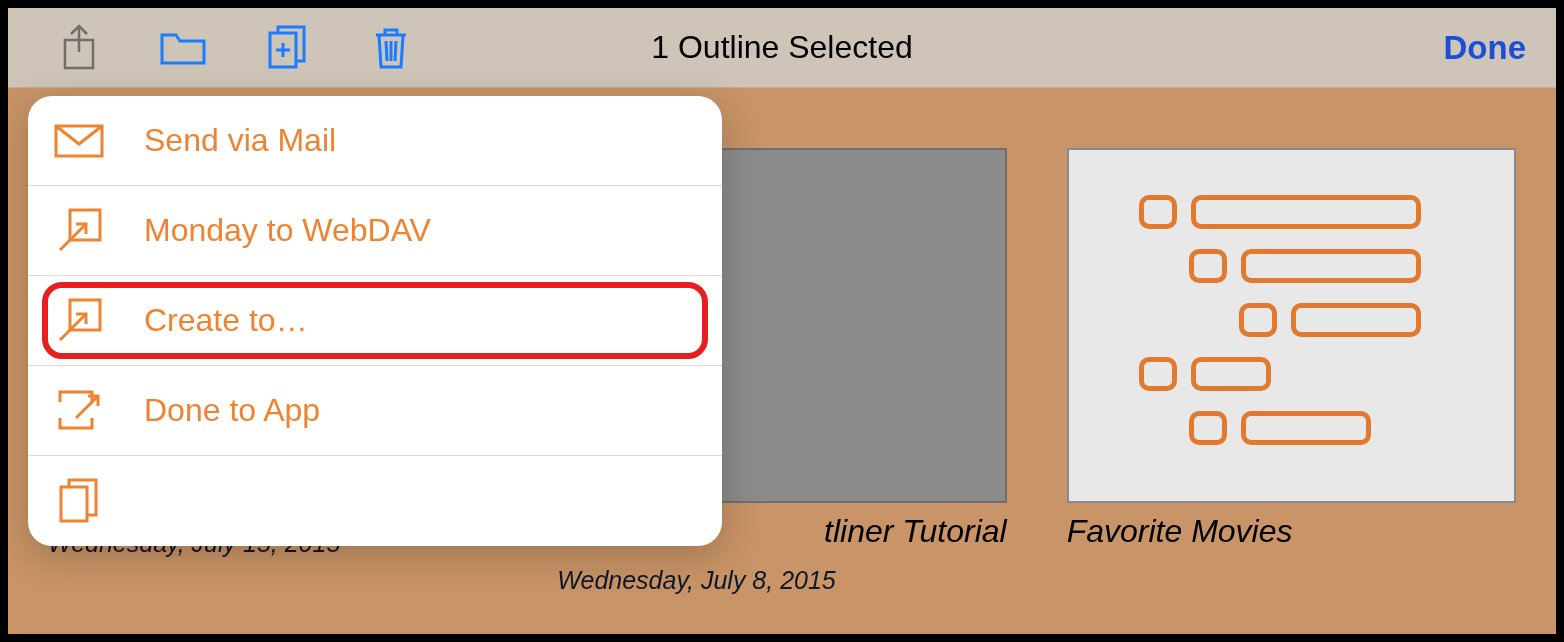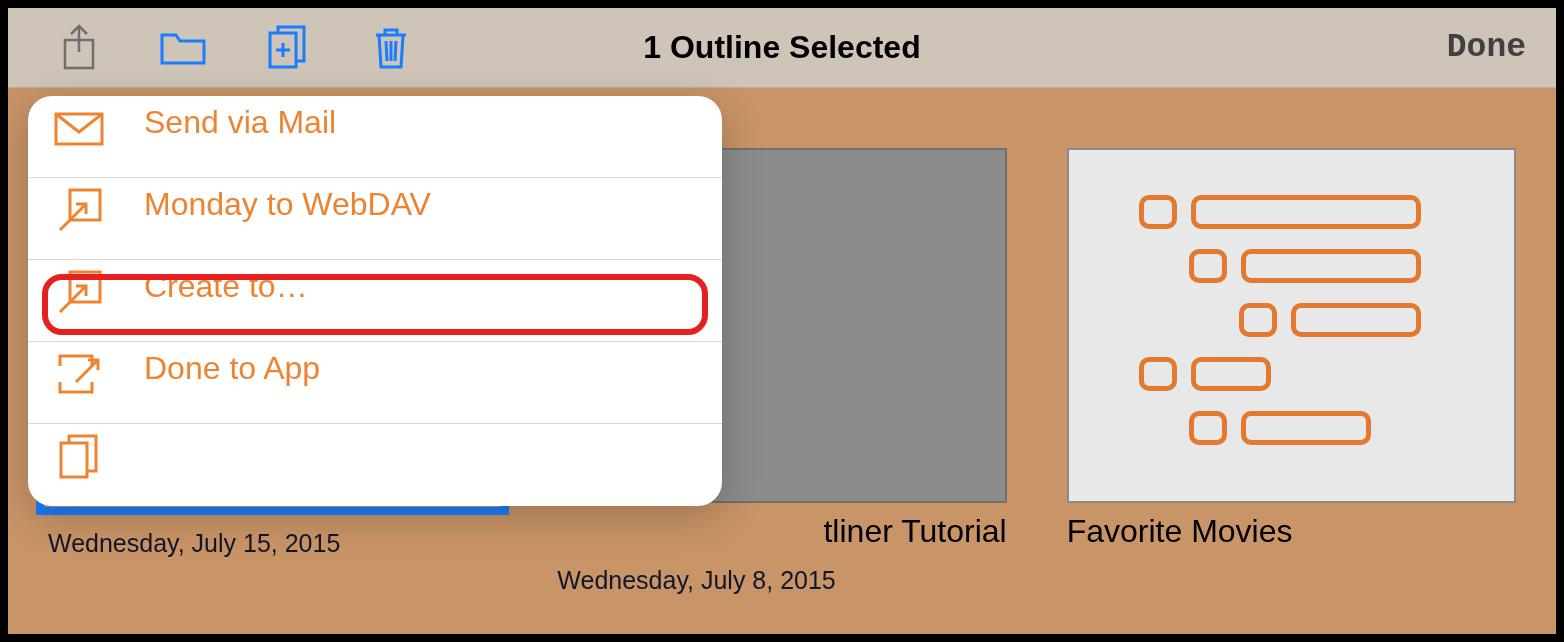--- a/index.html
+++ b/index.html
@@ -34,32 +34,31 @@
   .toolbar-icon {
     width: 46px; height: 46px;
     display: flex; align-items: center; justify-content: center;
   }
   .toolbar-icon svg { display: block; }
   .toolbar-title {
     position: absolute;
     left: 0; right: 0;
     text-align: center;
     font-size: 32px;
-    font-weight: 700;
+    font-weight: 400;
     color: #000;
     pointer-events: none;
   }
   .toolbar-done {
     position: absolute;
     right: 30px;
     font-size: 33px;
     font-weight: 600;
-    color: #404040;
+    color: #1d4ed8;
     cursor: pointer;
-    font-family: Liberation Mono, monospace;
   }
   .content {
     position: absolute;
     top: 80px; left: 0; right: 0; bottom: 0;
     padding: 60px 40px 30px 40px;
     display: flex;
     gap: 60px;
   }
   .doc {
     width: 450px;
@@ -77,20 +76,21 @@
     border: 8px solid #1a7cff;
     padding: 4px;
     margin: -12px;
     display: block;
     height: 379px;
   }
   .doc.selected .doc-thumb { height: 100%; }
   .doc-thumb.gray { background: #8d8c8c; border: 2px solid #6f6f6f; }
   .doc-info {
     padding-top: 10px;
+    font-style: italic;
   }
   .doc-title { font-size: 32px; color: #000; }
   .doc-date  { font-size: 25px; color: #0f172a; margin-top: 16px; }
 
   
   .outline-shapes {
     position: absolute;
     top: 45px; left: 70px; right: 50px;
     display: flex; flex-direction: column; gap: 20px;
   }
@@ -113,27 +113,27 @@
     content: "";
     position: absolute;
     top: -14px; left: 42px;
     width: 28px; height: 28px;
     background: #fff;
     transform: rotate(45deg);
     border-top-left-radius: 6px;
   }
   .menu-item {
     display: flex;
-    height: 74px;
+    align-items: center;
+    height: 90px;
     padding: 0 26px;
     gap: 40px;
     border-bottom: 1px solid #d9d9d9;
     cursor: pointer;
     position: relative;
-    margin-top: 8px;
   }
   .menu-item:last-child { border-bottom: none; }
   .menu-icon { width: 50px; height: 50px; display: flex; align-items: center; justify-content: center; flex-shrink: 0; }
   .menu-label { font-size: 32px; color: #ee8332; font-weight: 400; }
   .menu-item.highlight::after {
     content: "";
     position: absolute;
     left: 14px; right: 14px; top: 6px; bottom: 6px;
     border: 6px solid #e62020;
     border-radius: 20px;

